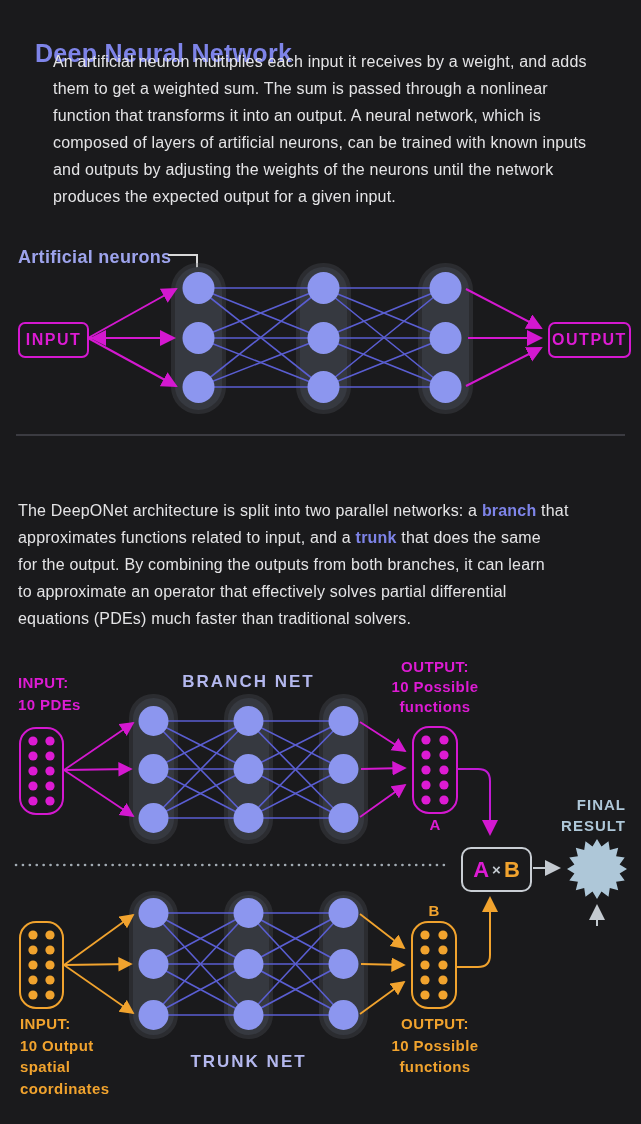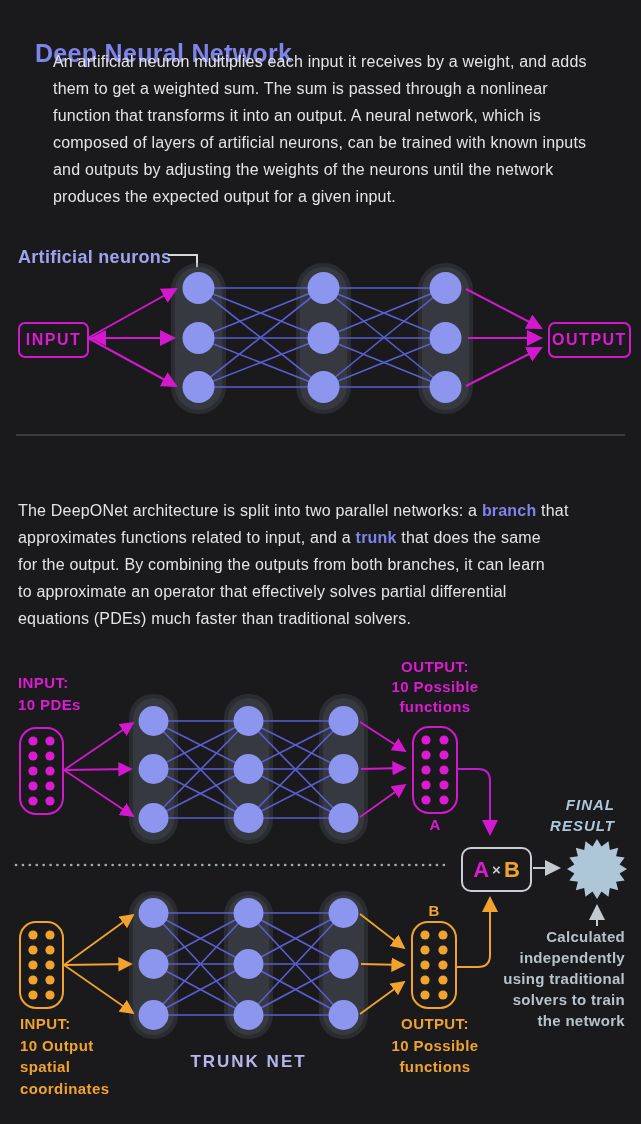--- a/index.html
+++ b/index.html
@@ -313,38 +313,34 @@
         <circle cx="425" cy="325" r="4.6"></circle>
           <circle cx="443" cy="325" r="4.6"></circle>
         <circle cx="425" cy="340" r="4.6"></circle>
           <circle cx="443" cy="340" r="4.6"></circle>
       </g>
     </g>
   </svg>
 
   <div class="abs lbl magenta pre" style="left:18px;top:672px;">INPUT:
 10 PDEs</div>
+  <div class="abs net-title" style="left:133px;top:672px;width:231px;">BRANCH NET</div>
   <div class="abs lbl magenta pre center" style="left:383px;top:657px;width:104px;line-height:20px;">OUTPUT:
 10 Possible
 functions</div>
   <div class="abs lbl magenta center" style="left:413px;top:814px;width:44px;">A</div>
 
   <div class="abs abbox" style="left:461px;top:847px;width:67px;height:41px;">
     <span class="a">A</span>
     <span class="x">×</span>
     <span class="b">B</span>
   </div>
 
-  <div class="abs lbl steel pre right" style="left:505px;top:794px;width:110px;line-height:21px;letter-spacing:1px;font-style:italic;">FINAL
+  <div class="abs lbl steel pre right" style="left:516px;top:794px;width:110px;line-height:21px;letter-spacing:1px;">FINAL
 RESULT</div>
-  <div class="abs note pre right" style="left:500px;top:926px;width:125px;">Calculated
-independently
-using traditional
-solvers to train
-the network</div>
 
   <div class="abs lbl orange center" style="left:412px;top:900px;width:44px;">B</div>
   <div class="abs lbl orange pre" style="left:20px;top:1013px;">INPUT:
 10 Output
 spatial
 coordinates</div>
   <div class="abs net-title" style="left:133px;top:1052px;width:231px;">TRUNK NET</div>
   <div class="abs lbl orange pre center" style="left:383px;top:1013px;width:104px;">OUTPUT:
 10 Possible
 functions</div>

